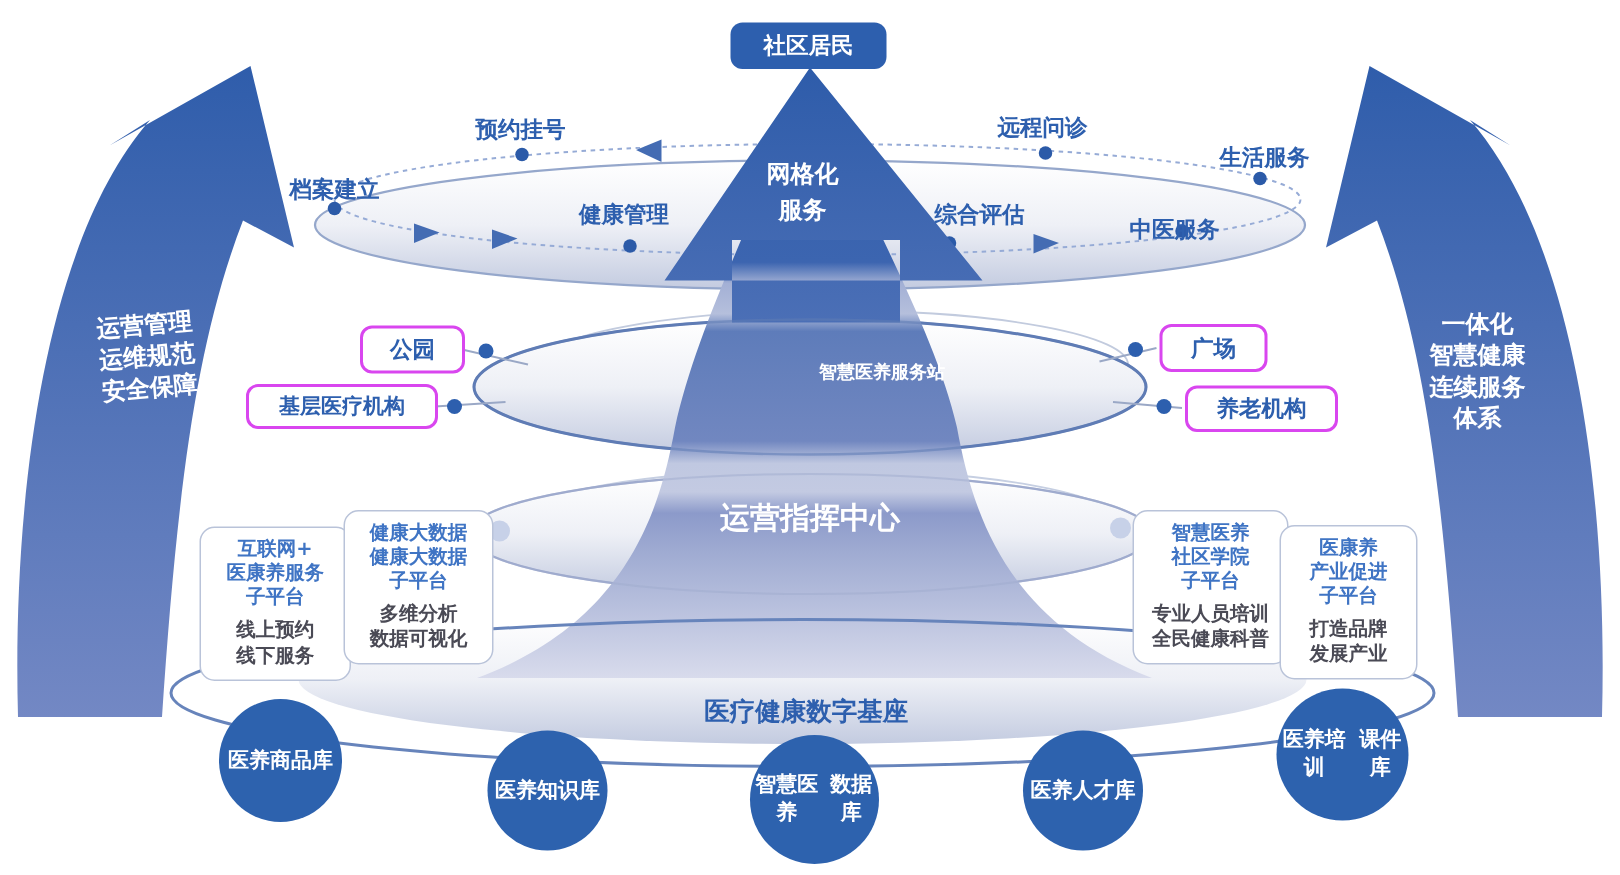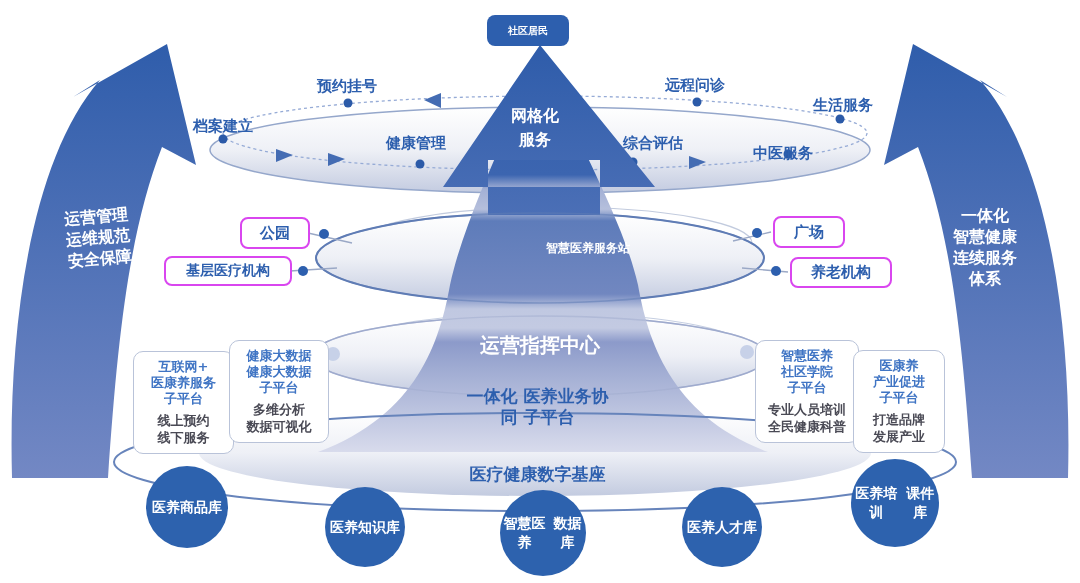--- a/index.html
+++ b/index.html
@@ -1,22 +1,22 @@
 <!DOCTYPE html>
 <html><head>
 <meta charset="utf-8">
 <style>
   html,body{margin:0;padding:0;background:#fff;}
   .stage{position:relative;width:1080px;height:583px;background:#ffffff;overflow:hidden;
          font-family:"DejaVu Sans","Liberation Sans",sans-serif;}
   .abs{position:absolute;}
   svg.canvas{position:absolute;left:0;top:0;}
 
-  .top-box{left:487px;top:15px;width:82px;height:31px;background:#2d5fae;border-radius:8px;
-           color:#fff;font-size:10px;font-weight:bold;display:flex;align-items:center;justify-content:center;}
+  .top-box{left:487px;top:15px;width:104px;height:31px;background:#2d5fae;border-radius:8px;
+           color:#fff;font-size:15px;font-weight:bold;display:flex;align-items:center;justify-content:center;}
 
   .grid-service{left:480px;top:104px;width:110px;text-align:center;color:#fff;
                 font-size:16px;font-weight:bold;line-height:24px;}
 
   .loop-label{color:#2d5fae;font-size:15px;font-weight:bold;white-space:nowrap;}
   .ll0{left:193px;top:117px;} .ll1{left:317px;top:77px;} .ll2{left:386px;top:134px;}
   .ll3{left:623px;top:134px;} .ll4{left:753px;top:144px;} .ll5{left:665px;top:76px;}
   .ll6{left:813px;top:96px;}
 
   .side-box{background:#fff;border:2px solid #d946ef;border-radius:8px;color:#2d5fae;
@@ -153,25 +153,20 @@
   <div class="abs loop-label ll5">远程问诊</div>
   <div class="abs loop-label ll6">生活服务</div>
 
   <div class="abs side-box sb0">公园</div>
   <div class="abs side-box sb1">基层医疗机构</div>
   <div class="abs side-box sb2">广场</div>
   <div class="abs side-box sb3">养老机构</div>
 
   <div class="abs station">智慧医养服务站</div>
   <div class="abs command">运营指挥中心</div>
-  <div class="abs collab">
-    <span>一体化</span>
-    <span>医养业务协同</span>
-    <span>子平台</span>
-  </div>
   <div class="abs digibase">医疗健康数字基座</div>
 
   <div class="abs plat p0">
     <div class="t">
       <span>互联网+</span>
       <span>医康养服务</span>
       <span>子平台</span>
     </div>
     <div class="b">
       <span>线上预约</span>

